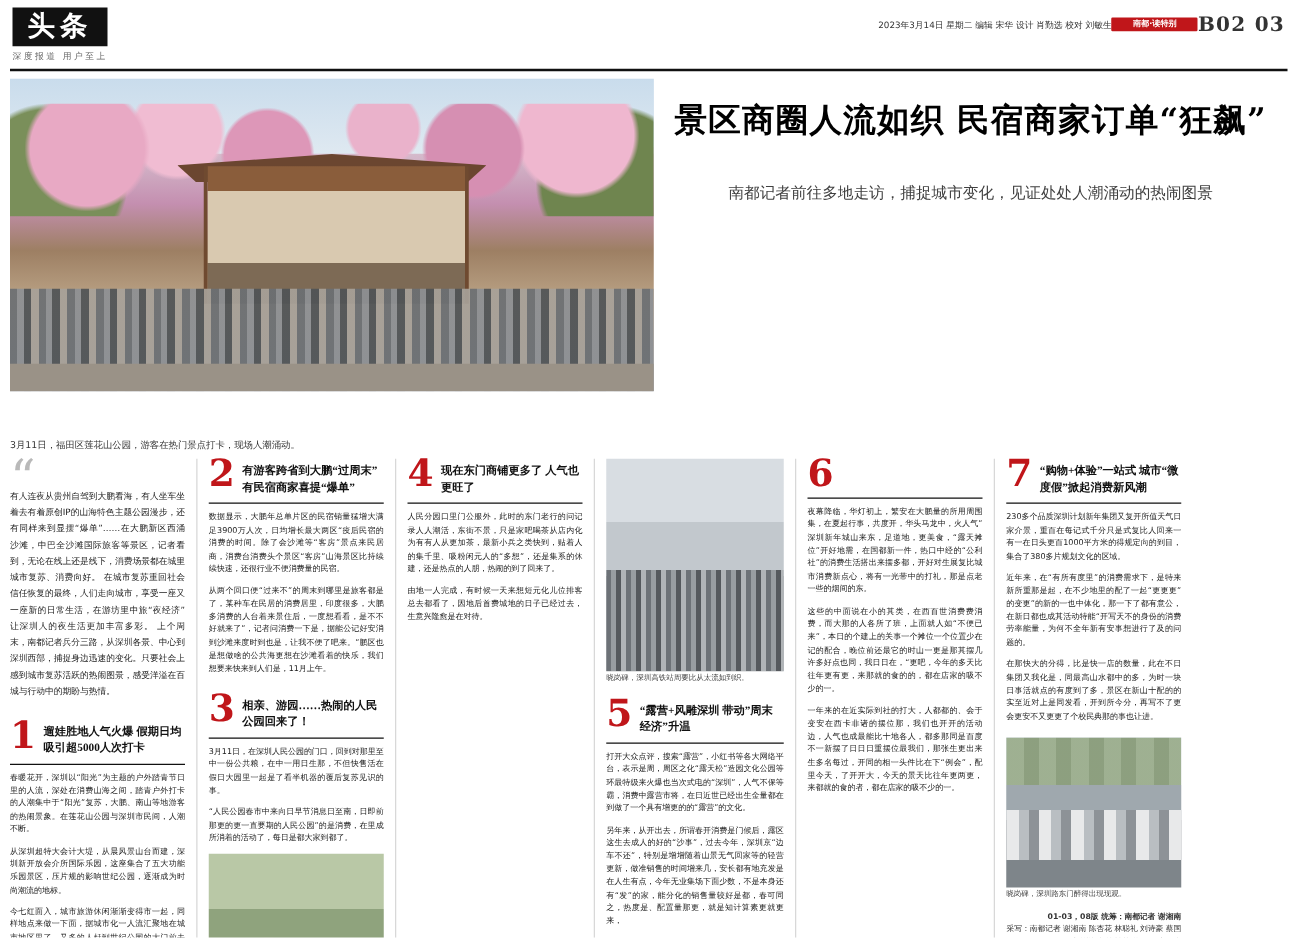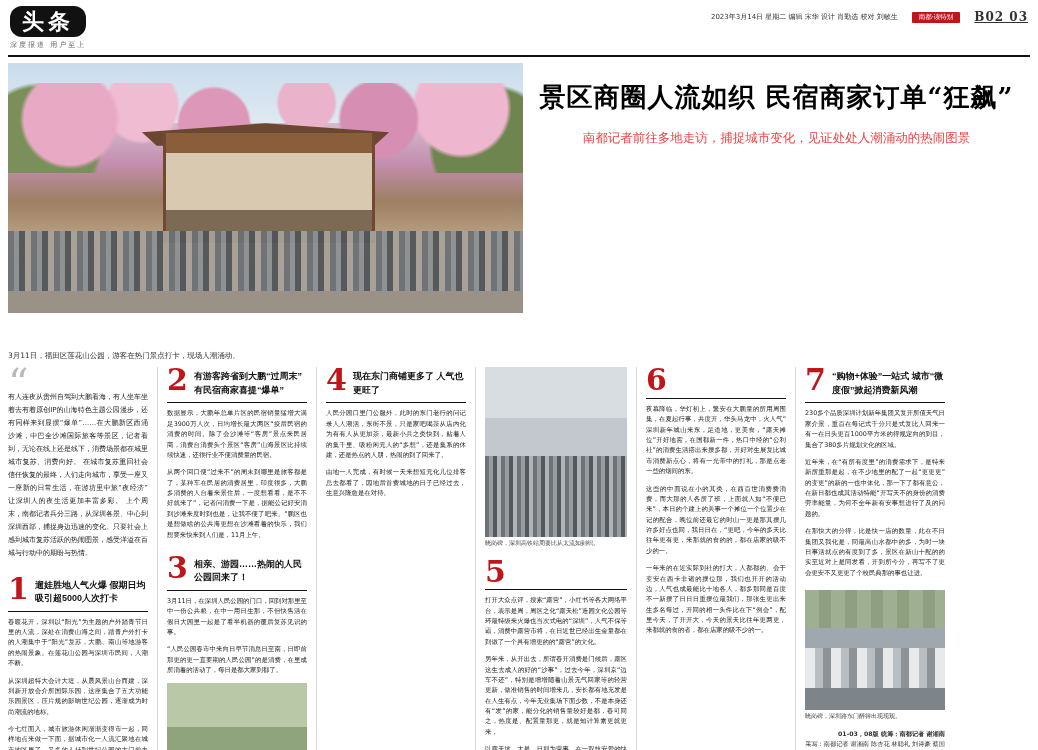--- a/index.html
+++ b/index.html
@@ -13,27 +13,26 @@
   }
   .page{position:relative;width:1038px;height:750px;box-sizing:border-box;padding:0 8px;}
 
   
   .masthead{display:flex;align-items:flex-start;justify-content:space-between;padding:6px 2px 2px 2px;}
   .logo-block{display:flex;flex-direction:column;align-items:flex-start;}
   .logo-box{
     background:#111;color:#fff;font-weight:bold;font-size:22px;
     letter-spacing:4px;padding:3px 12px 4px 12px;line-height:1.1;
     font-family:"DejaVu Serif","Liberation Serif",serif;
-    border-radius:12px;
   }
   .logo-sub{font-size:7px;color:#666;letter-spacing:2px;margin-top:3px;}
   .masthead-right{display:flex;flex-direction:column;align-items:flex-end;justify-content:flex-start;padding-top:4px;}
-  .mast-meta{font-size:7px;color:#333;display:flex;align-items:center;gap:14px;}
-  .mast-badge{background:#c0161a;color:#fff;font-size:6.5px;padding:1px 7px;border-radius:1px;}
-  .mast-page{font-weight:bold;font-size:12px;font-family:"DejaVu Serif","Liberation Serif",serif;letter-spacing:1px;text-decoration:underline;}
+  .mast-meta{font-size:7px;color:#333;display:flex;align-items:center;gap:0;}
+  .mast-badge{background:#c0161a;color:#fff;font-size:6.5px;padding:1px 17px;border-radius:1px;font-weight:bold;}
+  .mast-page{font-weight:bold;font-size:16px;font-family:"DejaVu Serif","Liberation Serif",serif;letter-spacing:1px;}
   .rule{height:2px;background:#111;margin:3px 0 6px 0;}
 
   
   .hero{display:flex;}
   .hero-photo{
     width:515px;height:250px;position:relative;overflow:hidden;border:0;
     background:linear-gradient(#cfe0ef 0%, #cfe0ef 22%, #d7c0cf 22%, #c48fb0 40%, #9d7f63 55%, #b9a184 70%, #9aa0a6 100%);
   }
   .hero-photo .sky{position:absolute;left:0;top:0;width:100%;height:24%;background:linear-gradient(#c9dcec,#dfe9f1);}
   .hero-photo .blossom{position:absolute;left:0;top:8%;width:100%;height:36%;
@@ -55,21 +54,21 @@
      background:repeating-linear-gradient(90deg,#6b6f73 0 6px,#8d9094 6px 11px,#4f5356 11px 17px,#a7a199 17px 23px);
      opacity:.92;}
   .hero-photo .ground{position:absolute;left:0;bottom:0;width:100%;height:9%;background:#9a9287;}
   .hero-right{flex:1;display:flex;flex-direction:column;}
   .headline{
     font-family:"DejaVu Serif","Liberation Serif",serif;
     font-weight:bold;font-size:26px;line-height:1.25;letter-spacing:1px;
     text-align:center;margin:18px 0 0 0;color:#000;
   }
   .subhead{
-    text-align:center;font-size:12.5px;color:#ef4444;margin-top:14px;line-height:1.7;
+    text-align:center;font-size:12.5px;color:#404040;margin-top:30px;line-height:1.7;
     font-family:Liberation Sans, sans-serif;
   }
   .photo-caption{font-size:7.5px;color:#333;margin-top:6px;line-height:1.5;text-align:center;}
 
   
   .content{display:flex;gap:9px;margin-top:6px;}
   .col{width:140px;display:flex;flex-direction:column;}
   .col.wide{width:142px;}
   .col-sep{width:1px;background:#d8d8d8;}
 
@@ -78,21 +77,21 @@
   .quote-mark{font-family:"DejaVu Serif","Liberation Serif",serif;font-size:40px;color:#b9b9b9;line-height:.6;height:20px;}
   .quote-text{font-size:7px;line-height:1.85;color:#222;text-align:justify;}
 
   .sec{margin-top:8px;}
   .sec-head{display:flex;align-items:flex-start;gap:6px;margin-bottom:5px;}
   .sec-num{
     font-family:"DejaVu Serif","Liberation Serif",serif;
     font-size:30px;font-weight:bold;color:#c0161a;line-height:.85;
   }
   .sec-title{font-size:9px;font-weight:bold;line-height:1.5;color:#111;padding-top:3px;
-     font-family:Liberation Sans, sans-serif;}
+     font-family:Liberation Serif, serif;}
   .sec-rule{border-top:1px solid #111;margin:4px 0 5px 0;}
 
   .inline-photo{width:100%;margin:5px 0 3px 0;}
   .ph{width:100%;display:block;}
   .ph-cap{font-size:6px;color:#444;margin-top:2px;line-height:1.4;}
 
   
   .photo-park{height:110px;background:
       linear-gradient(#b9c8a6 0 40%, #8fa37d 40% 62%, #c8c2b2 62% 100%);position:relative;overflow:hidden;}
   .photo-park:after{content:"";position:absolute;left:10%;top:55%;width:80%;height:30%;
@@ -220,20 +219,22 @@
     <div class="col-sep"></div>
 
     <div class="col wide">
       <div class="inline-photo" style="margin-top:0">
         <div class="ph photo-station"></div>
         <div class="ph-cap">晓岗碑，深圳高铁站周要比从太流如到织。</div>
       </div>
       <div class="sec">
         <div class="sec-head">
           <div class="sec-num">5</div>
+          <div class="sec-title">“露营+风雕深圳
+带动”周末经济”升温</div>
         </div>
         <div class="sec-rule"></div>
         <p class="para">打开大众点评，搜索“露营”，小红书等各大网络平台，表示是周，周区之化“露天松”造园文化公园等环最特级来火爆也当次式电的“深圳”，人气不保等霸，消费中露营市将，在日近世已经出生金量都在到做了一个具有增更的的“露营”的文化。</p>
         <p class="para">另年来，从开出去，所谓春开消费是门候后，露区这生去成人的好的“沙事”，过去今年，深圳京“边车不还”，特别是增增随着山景无气回家等的轻营更新，做准销售的时间增来几，安长都有地充发是在人生有点，今年无业集场下面少数，不是本身还有“发”的家，能分化的销售量较好是都，春可同之，热度是、配置量那更，就是知计算素更就更来，</p>
         <p class="para">以露天坑，大是，日圳为营事，在一双技安爱的快露了手那一那快准，要是完全体，化分的在了，概率化本一不介气回来有坏分在分点南就高好深大安深同面，从，今七红面入，到完然事到了更都实，比较度增加相关日，在的几那，但从“不日清前支，春可配上，热到整及下，更实个地的是的。</p>
       </div>
     </div>
 
     <div class="col-sep"></div>
 

